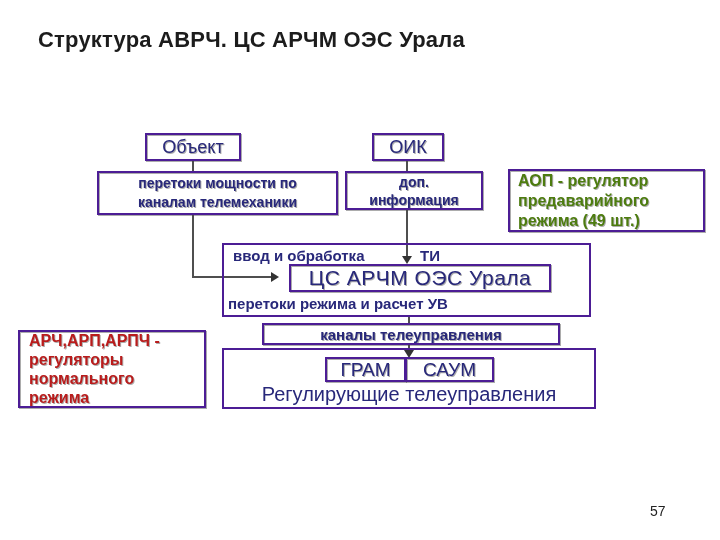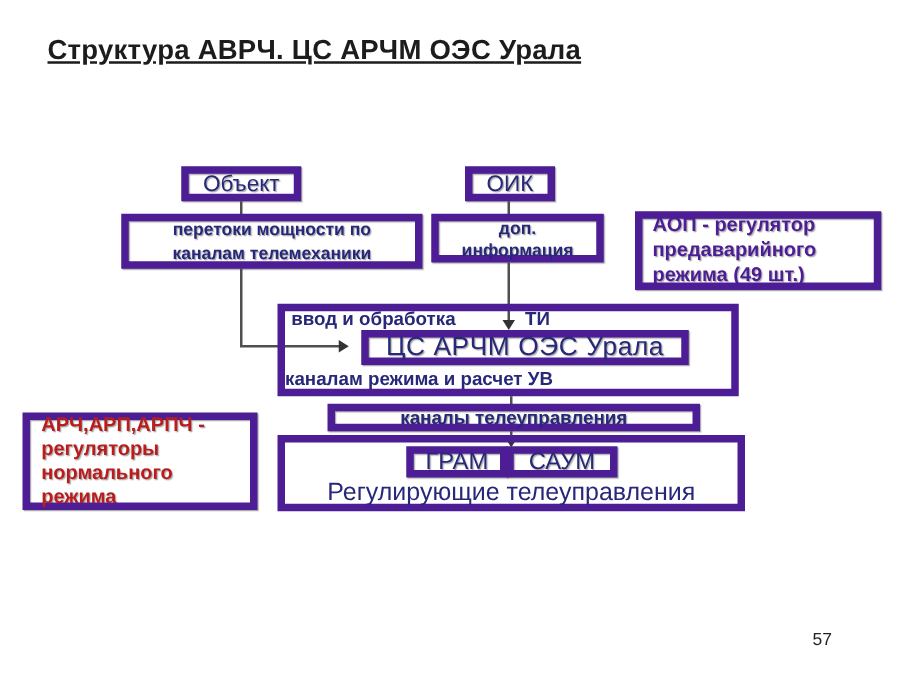--- a/index.html
+++ b/index.html
@@ -8,36 +8,36 @@
     background: #ffffff;
     font-family: "Liberation Sans", sans-serif;
     position: relative;
     overflow: hidden;
   }
   .slide { position: absolute; left: 0; top: 0; width: 720px; height: 540px; background: #fff; }
 
   .title {
     position: absolute; left: 38px; top: 27px;
     font-size: 22px; font-weight: bold; color: #1c1c1c;
-    letter-spacing: 0.2px; margin: 0; text-decoration: underline;
+    letter-spacing: 0.2px; margin: 0;
   }
 
   
   .box {
     position: absolute;
-    border: 6px solid #4c1d95;
+    border: 2px solid #4c1d95;
     box-sizing: border-box;
     background: transparent;
     display: flex; align-items: center; justify-content: center;
     text-align: center;
     color: #28287a;
     filter: drop-shadow(1px 1.5px 0 rgba(70,70,70,0.45));
   }
   .pre { white-space: pre-line; }
-  .black { color: #4c1d95; }
+  .black { color: #4d7c0f; }
   .left-align { justify-content: flex-start; text-align: left; }
 
   .lbl {
     position: absolute;
     font-weight: bold; color: #28287a;
     white-space: nowrap;
     text-align: right;
   }
 
   
@@ -114,18 +114,18 @@
   <div class="box" id="box-gram">ГРАМ</div>
   <div class="box" id="box-kanaly">каналы телеуправления</div>
   <div class="box" id="box-saum">САУМ</div>
   <div class="box pre black left-align" id="box-arch">АРЧ,АРП,АРПЧ -
 регуляторы
 нормального
 режима</div>
 
   <div class="lbl" id="lbl-input">ввод и обработка</div>
   <div class="lbl" id="lbl-ti">ТИ</div>
-  <div class="lbl" id="lbl-control">каналам режима и расчет УВ</div>
+  <div class="lbl" id="lbl-control">перетоки режима и расчет УВ</div>
   <div class="lbl" id="lbl-regstat">Регулирующие телеуправления</div>
 
   <div id="page-number">57</div>
 
 </div>
 
 </body></html>

